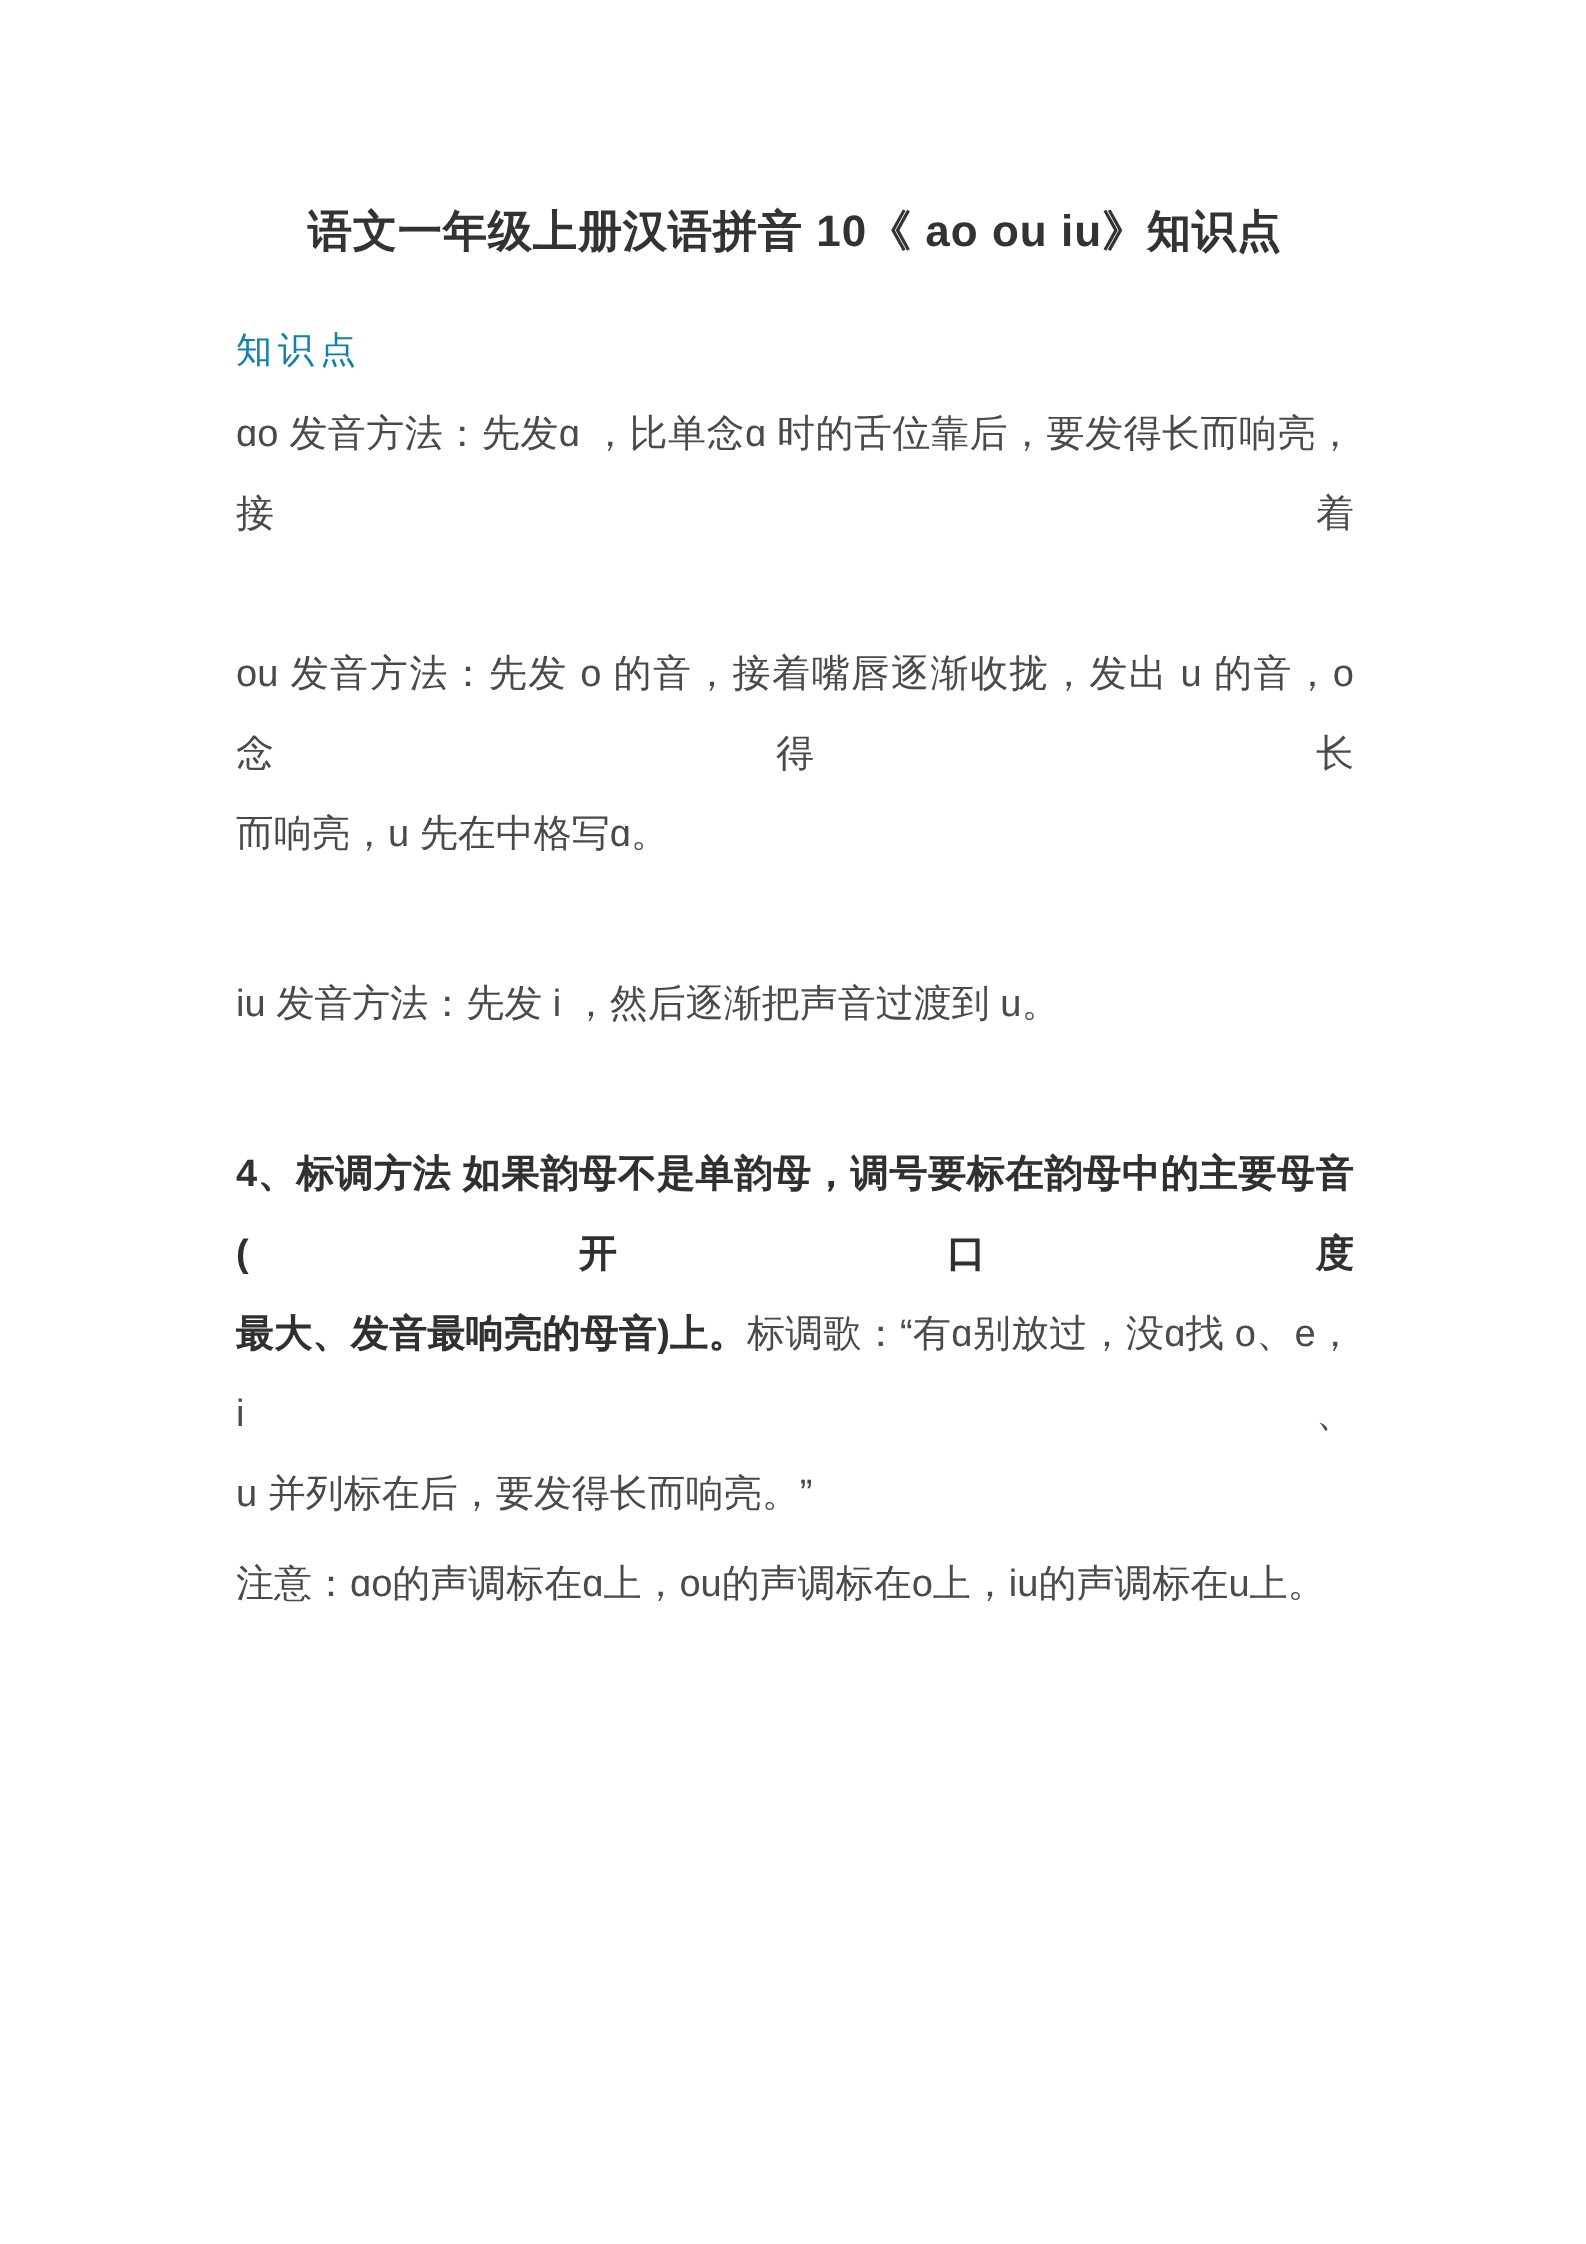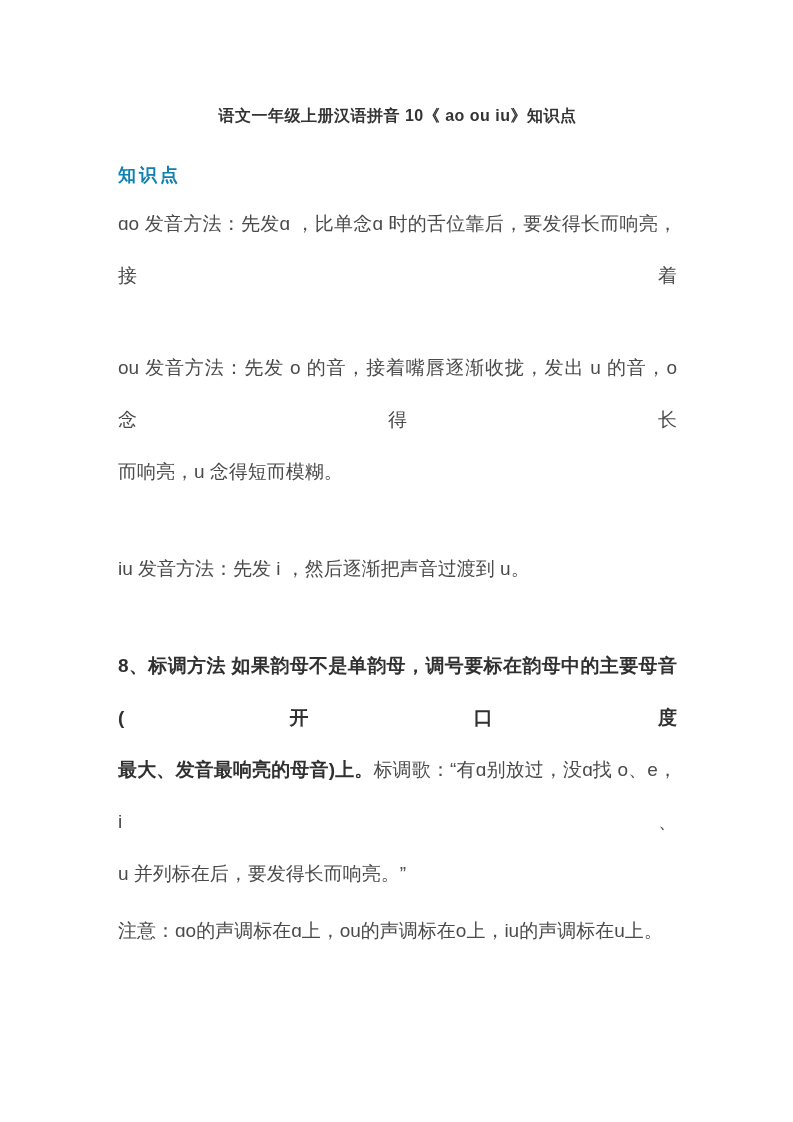--- a/index.html
+++ b/index.html
@@ -16,44 +16,44 @@
     width: 793px;
     height: 1122px;
     margin: 0 auto;
     background: #ffffff;
     font-family: "Liberation Sans", "DejaVu Sans", sans-serif;
     color: var(--c-body);
     padding: 101px 116px 0 118px;
     overflow: hidden;
   }
   .doc-title {
-    font-size: 16px;
+    font-size: 22px;
     line-height: 30px;
     font-weight: bold;
     color: var(--c-title);
     text-align: center;
     letter-spacing: 0.5px;
   }
   .kp-label {
     margin-top: 24px;
     font-size: 18px;
     line-height: 40px;
-    font-weight: bold;
+    font-weight: normal;
     color: var(--c-accent);
     letter-spacing: 3px;
   }
   .h-bold {
     font-size: 19px;
     line-height: 40px;
     font-weight: bold;
     color: var(--c-bold);
     letter-spacing: 0.5px;
   }
   .para { font-size: 19px; line-height: 40px; }
-  .para .line { line-height: 52px; }
+  .para .line { line-height: 40px; }
   
   .line.fill { text-align: justify; text-align-last: justify; }
   .red { color: var(--c-red); }
   .b { font-weight: bold; color: var(--c-bold); }
   .mt-3 { margin-top: 3px; }
   .mt-5 { margin-top: 5px; }
   .mt-40 { margin-top: 40px; }
   .mt-45 { margin-top: 45px; }
   .mt-48 { margin-top: 48px; }
 </style>
@@ -66,30 +66,30 @@
 
   <div class="kp-label">知识点</div>
 
 
   <div class="para mt-3">
     <div class="line fill">ɑo 发音方法：先发ɑ ，比单念ɑ 时的舌位靠后，要发得长而响亮，接着</div>
   </div>
 
   <div class="para mt-40">
     <div class="line fill">ou 发音方法：先发 o 的音，接着嘴唇逐渐收拢，发出 u 的音，o 念得长</div>
-    <div class="line">而响亮，u 念得短而模糊。</div>
+    <div class="line">而响亮，u 先在中格写ɑ。</div>
   </div>
 
   <div class="para mt-45">
     <div class="line">iu 发音方法：先发 i ，然后逐渐把声音过渡到 u。</div>
   </div>
 
 
   <div class="para mt-45">
-    <div class="line fill b">8、标调方法 如果韵母不是单韵母，调号要标在韵母中的主要母音(开口度</div>
+    <div class="line fill b">4、标调方法 如果韵母不是单韵母，调号要标在韵母中的主要母音(开口度</div>
     <div class="line fill"><span class="b">最大、发音最响亮的母音)上。</span><span>标调歌：“有ɑ别放过，没ɑ找 o、e，i、</span></div>
     <div class="line">u 并列标在后，要发得长而响亮。”</div>
   </div>
 
   <div class="para mt-5">
     <div class="line">注意：ɑo的声调标在ɑ上，ou的声调标在o上，iu的声调标在u上。</div>
   </div>
 
 </div>
 

